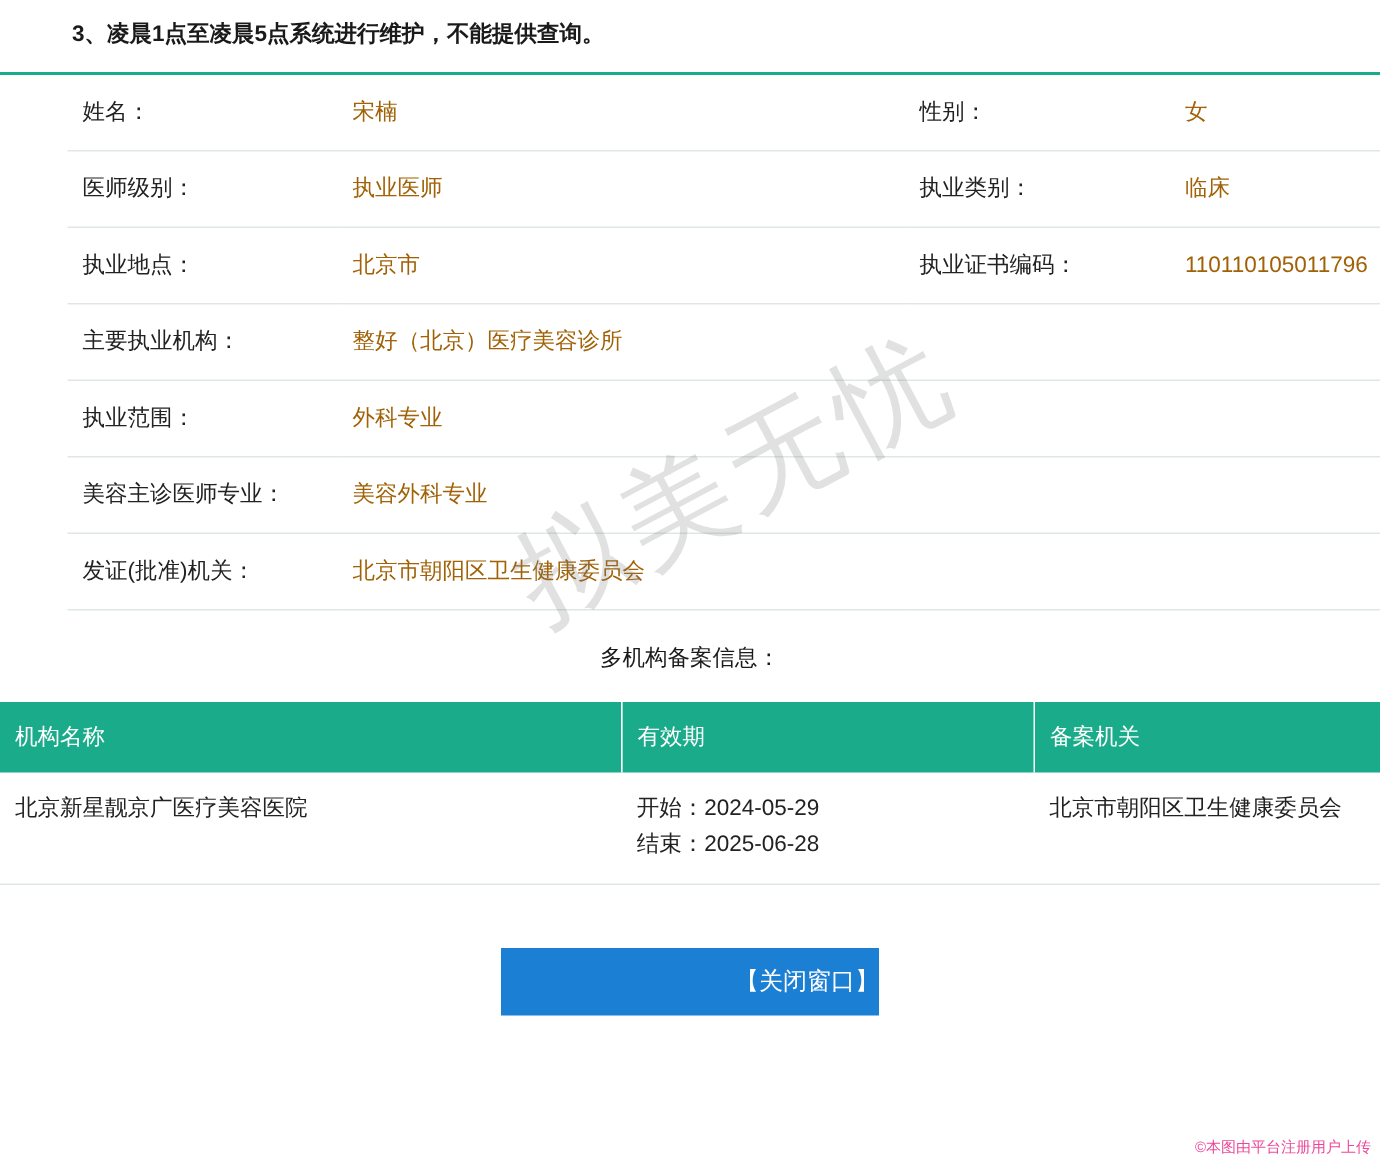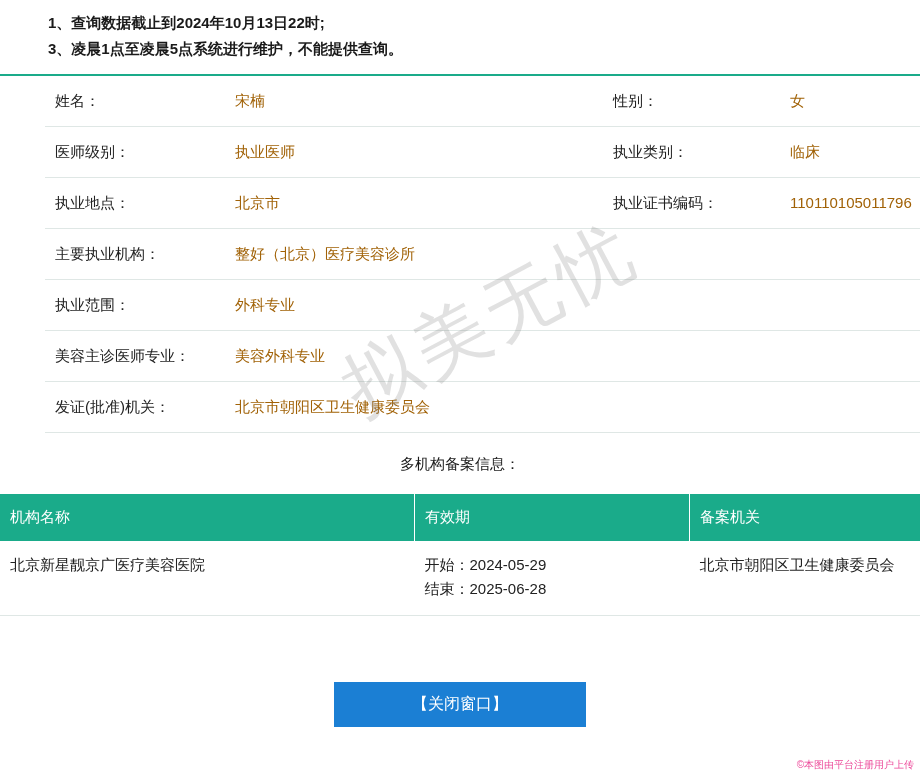--- a/index.html
+++ b/index.html
@@ -107,25 +107,24 @@
     padding-top: 42px;
     text-align: center;
   }
   .close-btn {
     display: inline-block;
     width: 252px;
     padding: 12px 0;
     background: #1b7fd4;
     color: #ffffff;
     font-size: 16px;
-    text-align: center;
+    text-align: right;
     border: none;
     cursor: pointer;
     font-family: "Liberation Sans", sans-serif;
-    margin-top: 24px;
   }
 
   
   .watermark {
     position: absolute;
     left: 330px;
     top: 270px;
     font-size: 74px;
     color: rgba(120,120,120,0.22);
     transform: rotate(-28deg);
@@ -140,21 +139,20 @@
     bottom: 4px;
     font-size: 10px;
     color: #ec4899;
     white-space: nowrap;
   }
 </style>
 </head>
 <body>
 
 <div class="notice">
-  <div class="notice-line">1、查询数据截止到2024年10月13日22时;</div>
   <div class="notice-line">3、凌晨1点至凌晨5点系统进行维护，不能提供查询。</div>
 </div>
 
 <div class="info-wrap">
   <table class="info">
     <tbody>
         <tr>
       <td class="label col-l1">姓名：</td>
       <td class="value col-v1">宋楠</td>
       <td class="label col-l2">性别：</td>

